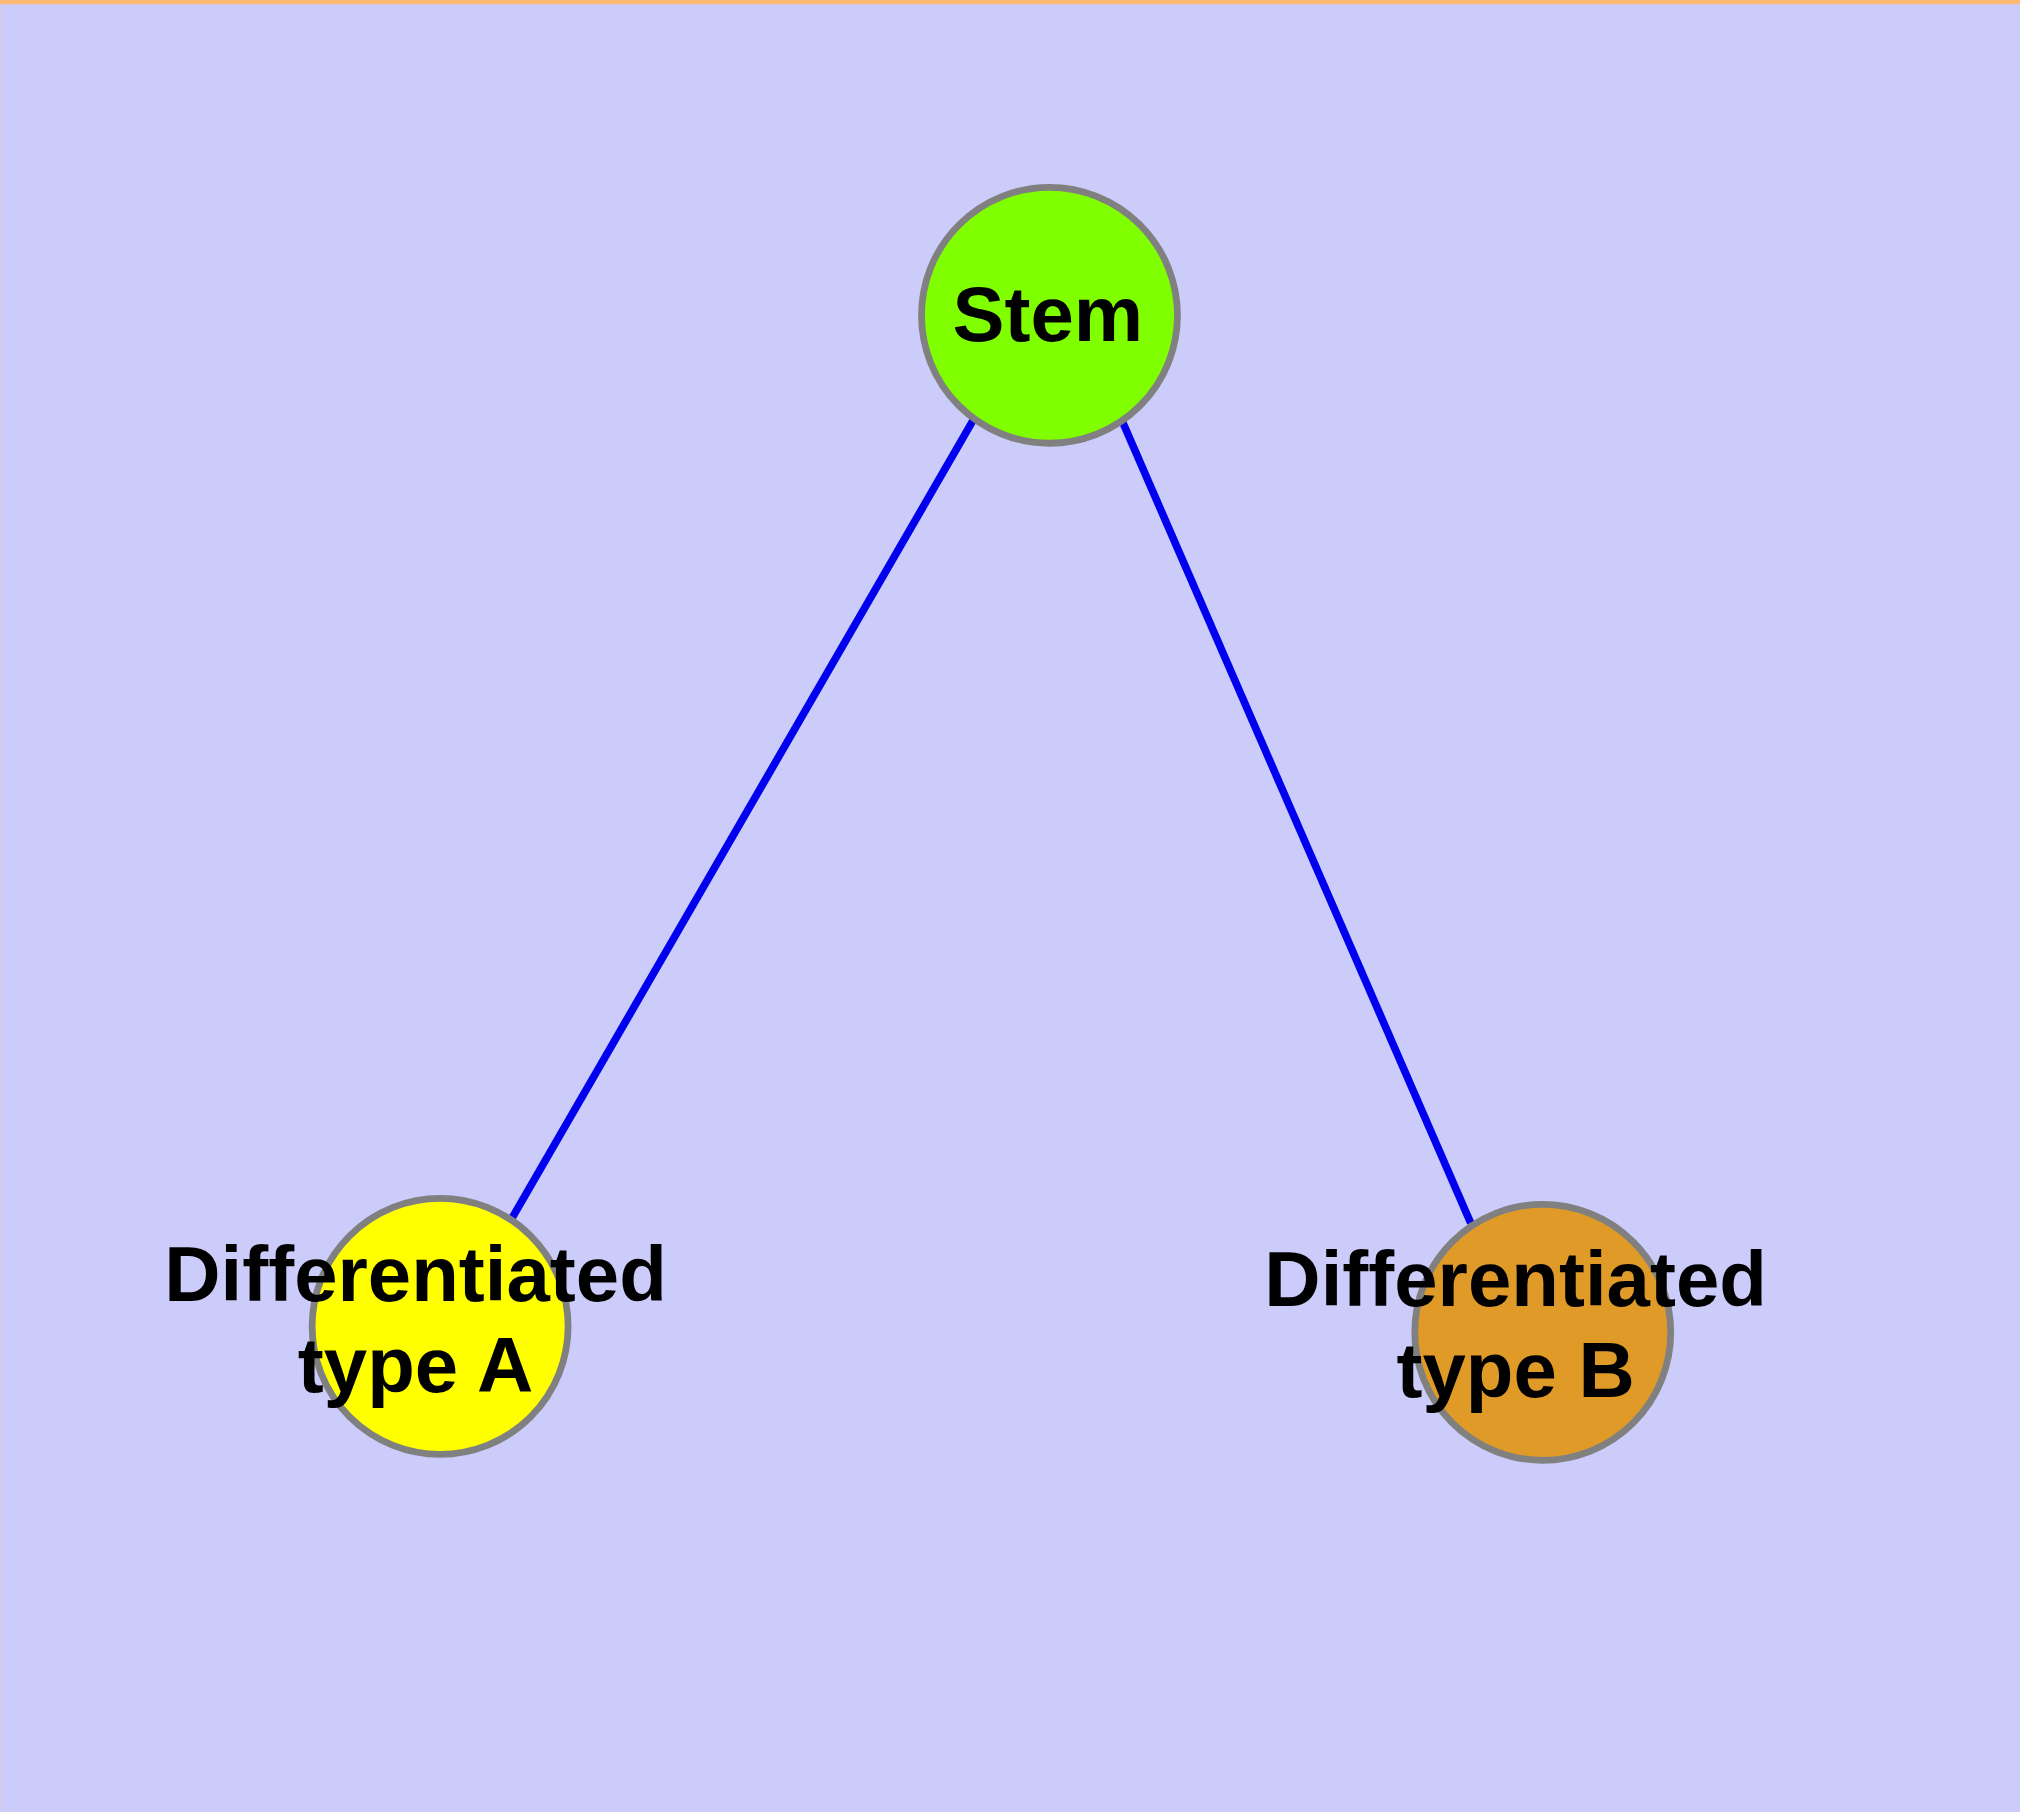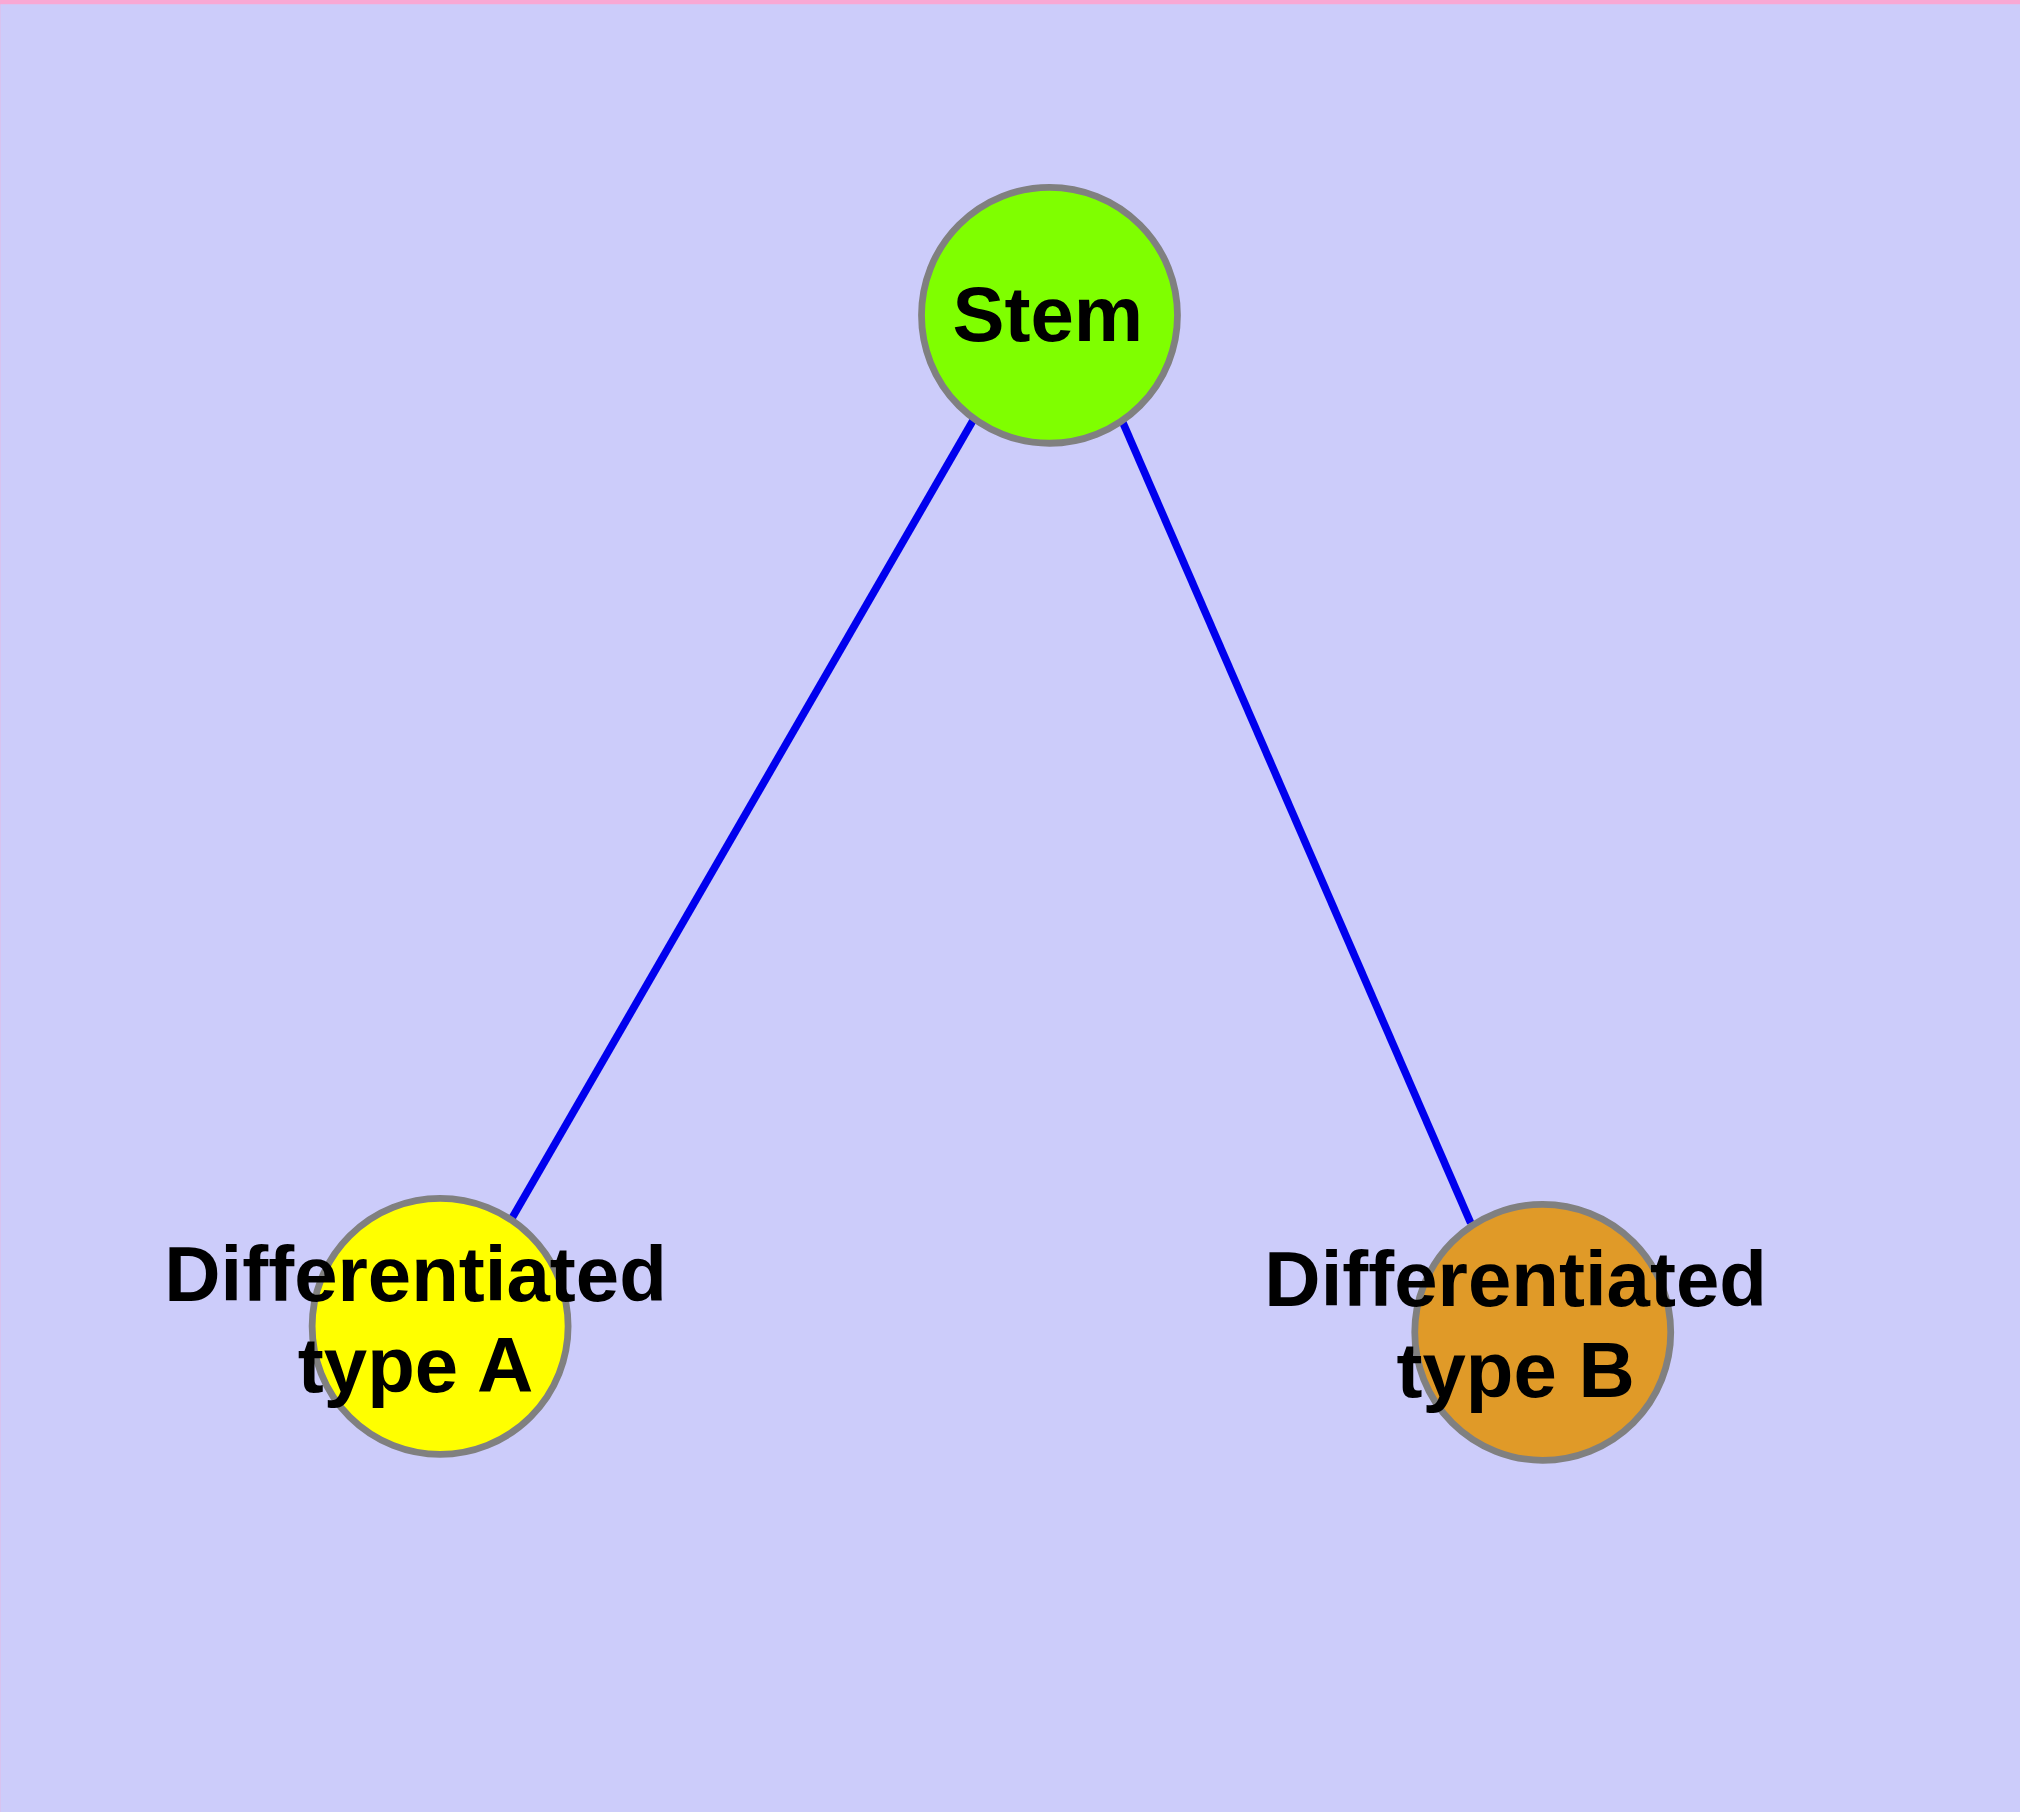--- a/index.html
+++ b/index.html
@@ -27,21 +27,21 @@
     font-family: "Liberation Sans", sans-serif;
     font-weight: bold;
     fill: #000000;
     text-anchor: middle;
     dominant-baseline: middle;
   }
 </style>
 </head>
 <body>
 
-<div id="canvas" style="width: 2021px; height: 1812px; background: #f9a8d4;">
+<div id="canvas" style="width: 2021px; height: 1812px; background: #fdba74;">
   <svg id="graph-svg" viewBox="0 0 2384 2138" xmlns="http://www.w3.org/2000/svg">
     <rect id="bg-rect" x="0" y="5" width="2384" height="2133" fill="#ccccfa"></rect>
     <g id="edges-layer">
         <line x1="1149" y1="494" x2="604" y2="1437" stroke="#0000ee" stroke-width="9" stroke-linecap="butt"></line>
         <line x1="1323" y1="495" x2="1735" y2="1443" stroke="#0000ee" stroke-width="9" stroke-linecap="butt"></line>
       </g>
     <g id="nodes-layer">
         <g>
           <circle cx="1238" cy="372" r="151" fill="#7fff00" stroke="#808080" stroke-width="8"></circle>
           <text class="node-label" x="1236" y="378" font-size="92" fill="#000000"><tspan x="1236">Stem</tspan></text>

